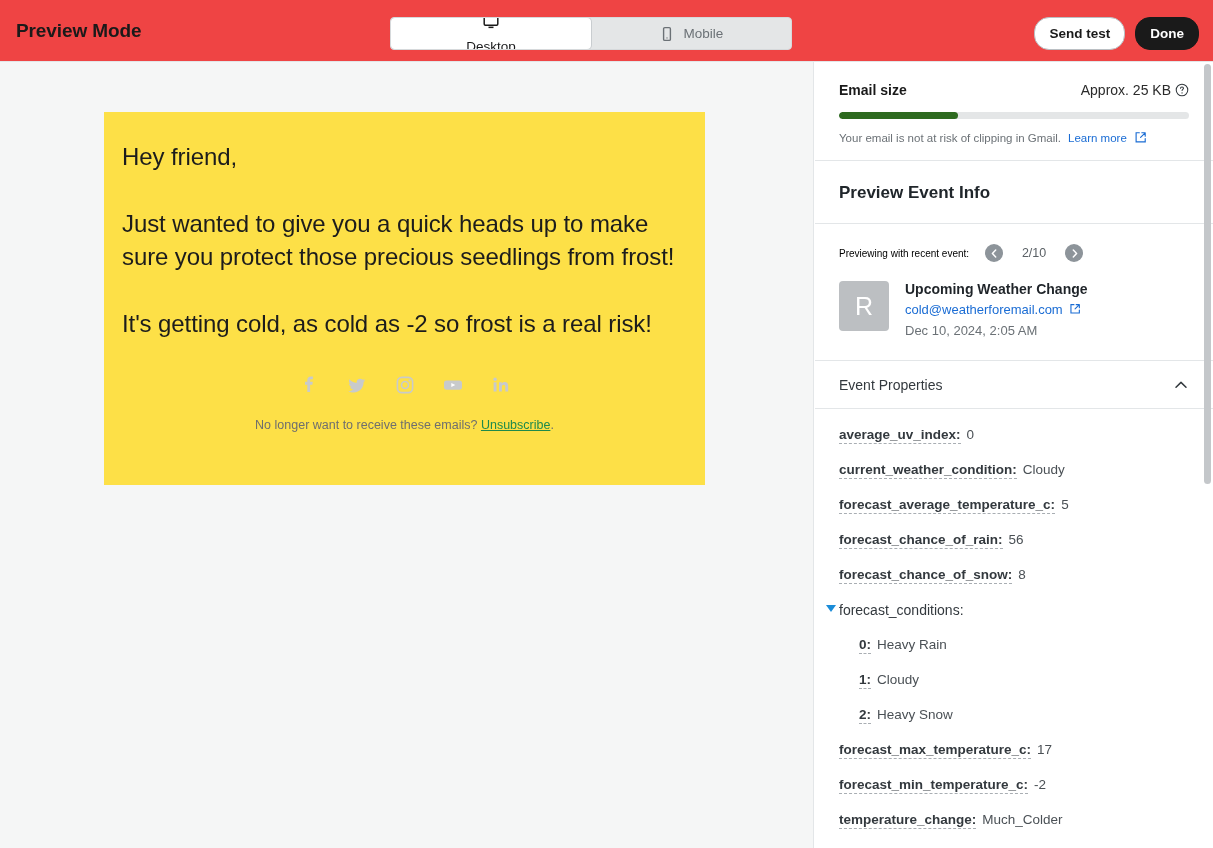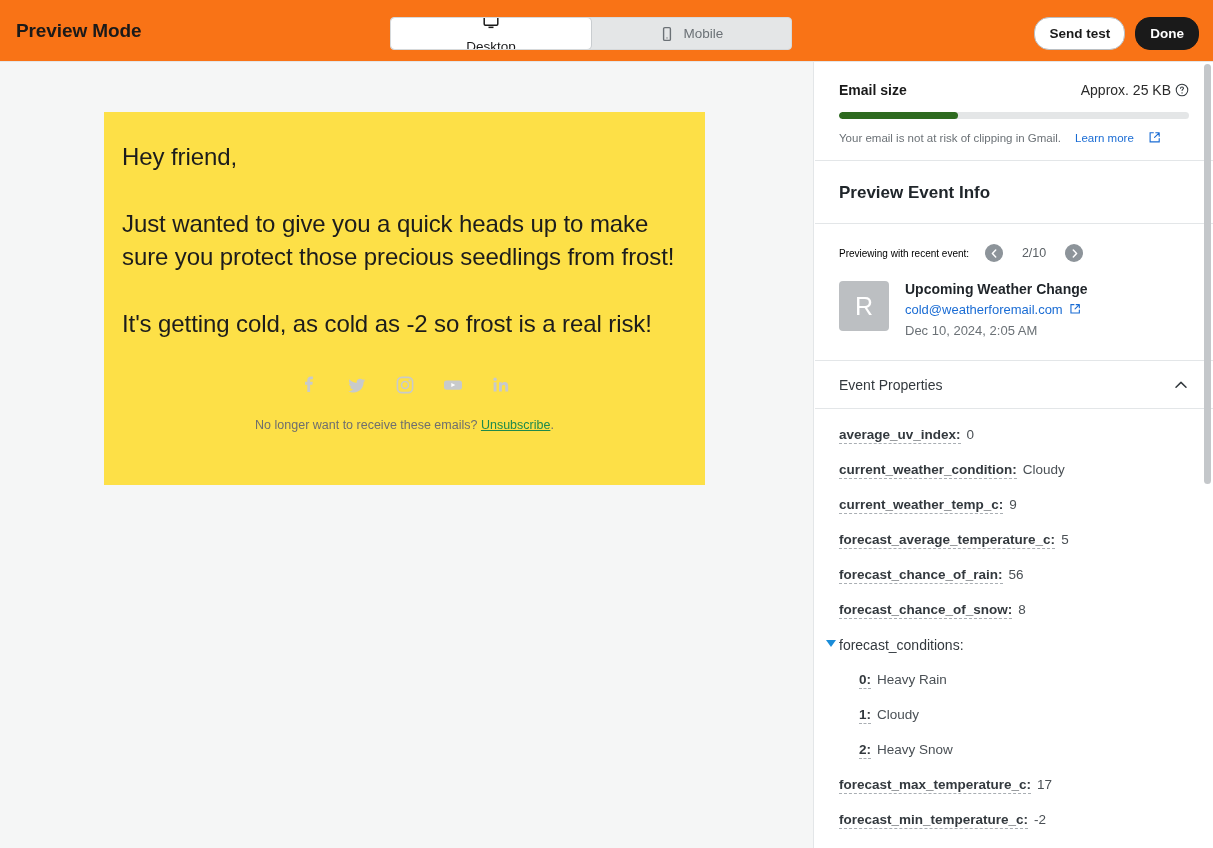--- a/index.html
+++ b/index.html
@@ -8,21 +8,21 @@
     font-family: "Liberation Sans", sans-serif;
     background: #ffffff;
     overflow: hidden;
   }
   #app { position: relative; width: 1213px; height: 848px; }
 
   
   .topbar {
     position: absolute; top: 0; left: 0;
     width: 1213px; height: 62px;
-    background: #f97316;
+    background: #ef4444;
     border-bottom: 1px solid #e3e6e8;
     display: flex; align-items: center;
   }
   .topbar-title {
     position: absolute; left: 16px; top: 20px;
     font-size: 19px; font-weight: bold; color: #1a1a1a;
     letter-spacing: -0.1px;
   }
   .seg-group {
     position: absolute; left: 390px; top: 17px;
@@ -100,21 +100,21 @@
   .size-sec { padding: 20px 24px 16px 24px; }
   .size-head { display: flex; justify-content: space-between; align-items: center; }
   .size-title { font-size: 14px; font-weight: bold; color: #1a1a1a; }
   .size-right { display: flex; align-items: center; gap: 4px; font-size: 14px; color: #2b2b2b; }
   .help-ico { width: 14px; height: 14px; cursor: pointer; }
   .bar-track {
     margin-top: 14px; height: 7px; border-radius: 4px;
     background: #e4e6e7; overflow: hidden;
   }
   .bar-fill { height: 100%; border-radius: 4px; background: #2d6a1f; }
-  .size-note { margin-top: 12px; font-size: 11.5px; color: #6b7176; display: flex; align-items: center; gap: 14px; flex-wrap: wrap; }
+  .size-note { margin-top: 12px; font-size: 11.5px; color: #6b7176; display: flex; align-items: center; gap: 7px; flex-wrap: wrap; }
   .link-blue { color: #1a6cd4; cursor: pointer; }
   .ext-ico { width: 13px; height: 13px; cursor: pointer; display: inline-flex; }
 
   .pei-sec { padding: 22px 24px 20px 24px; }
   .pei-title { font-size: 17px; font-weight: bold; color: #20262b; }
 
   .event-sec { padding: 20px 24px 22px 24px; }
   .prev-row { display: flex; align-items: center; gap: 16px; }
   .prev-label { font-size: 10px; color: #000000; }
   .nav-btn {
@@ -331,24 +331,20 @@
       <div class="props-list" id="props-list">
           <div class="prop-row">
             <span class="prop-key">average_uv_index:</span>
             <span class="prop-val">0</span>
           </div>
           <div class="prop-row">
             <span class="prop-key">current_weather_condition:</span>
             <span class="prop-val">Cloudy</span>
           </div>
           <div class="prop-row">
-            <span class="prop-key">current_weather_temp_c:</span>
-            <span class="prop-val">9</span>
-          </div>
-          <div class="prop-row">
             <span class="prop-key">forecast_average_temperature_c:</span>
             <span class="prop-val">5</span>
           </div>
           <div class="prop-row">
             <span class="prop-key">forecast_chance_of_rain:</span>
             <span class="prop-val">56</span>
           </div>
           <div class="prop-row">
             <span class="prop-key">forecast_chance_of_snow:</span>
             <span class="prop-val">8</span>

